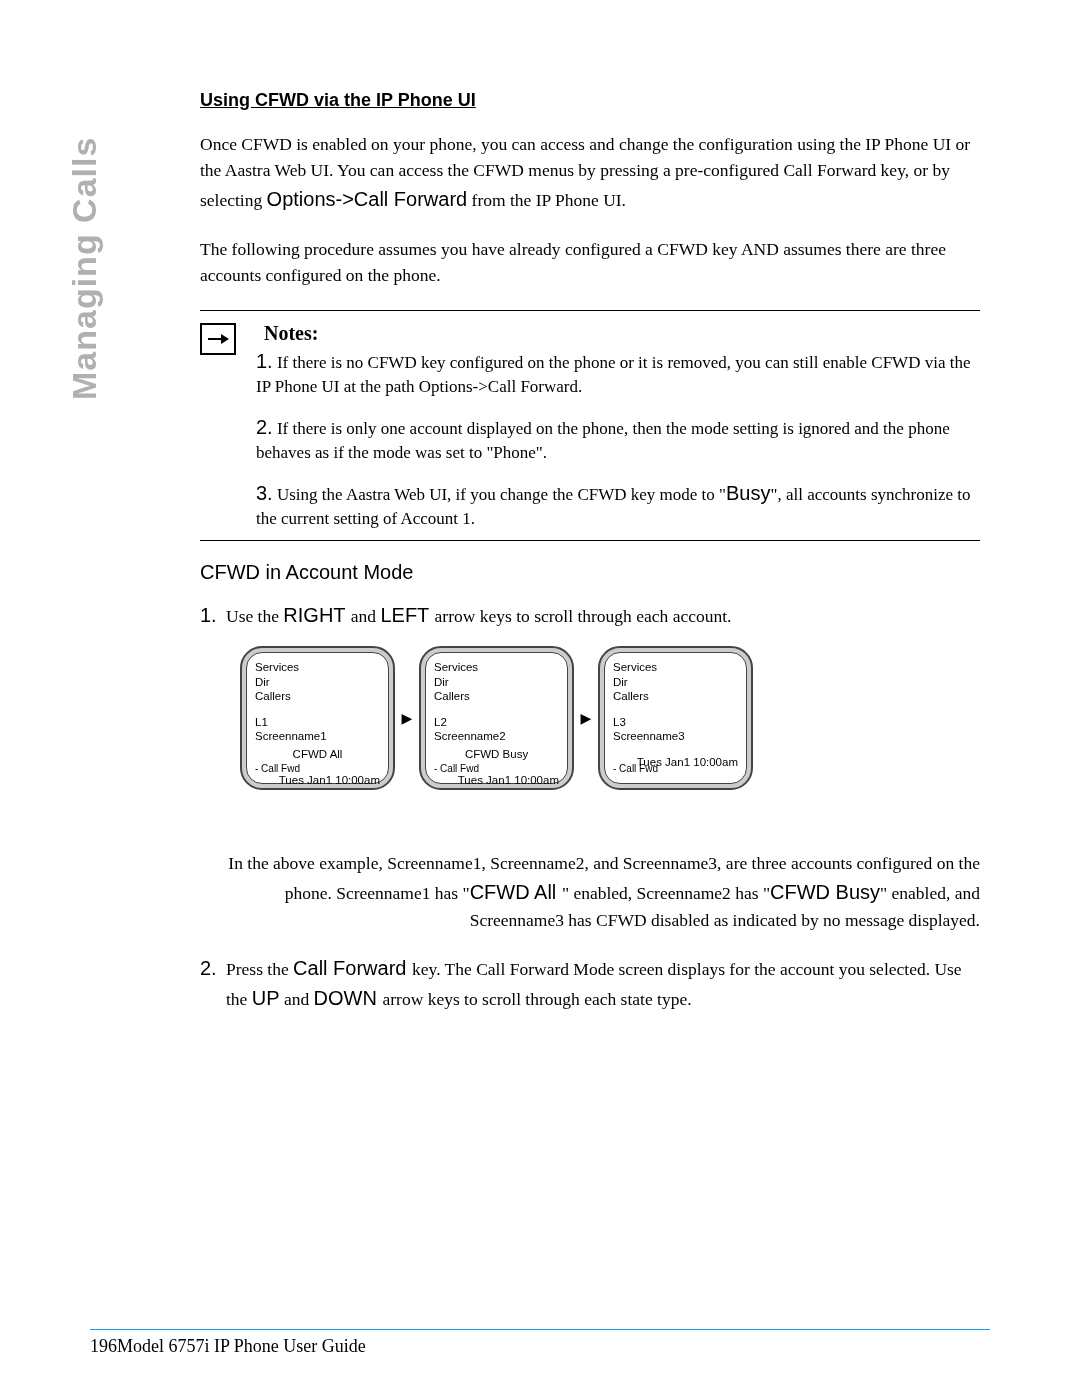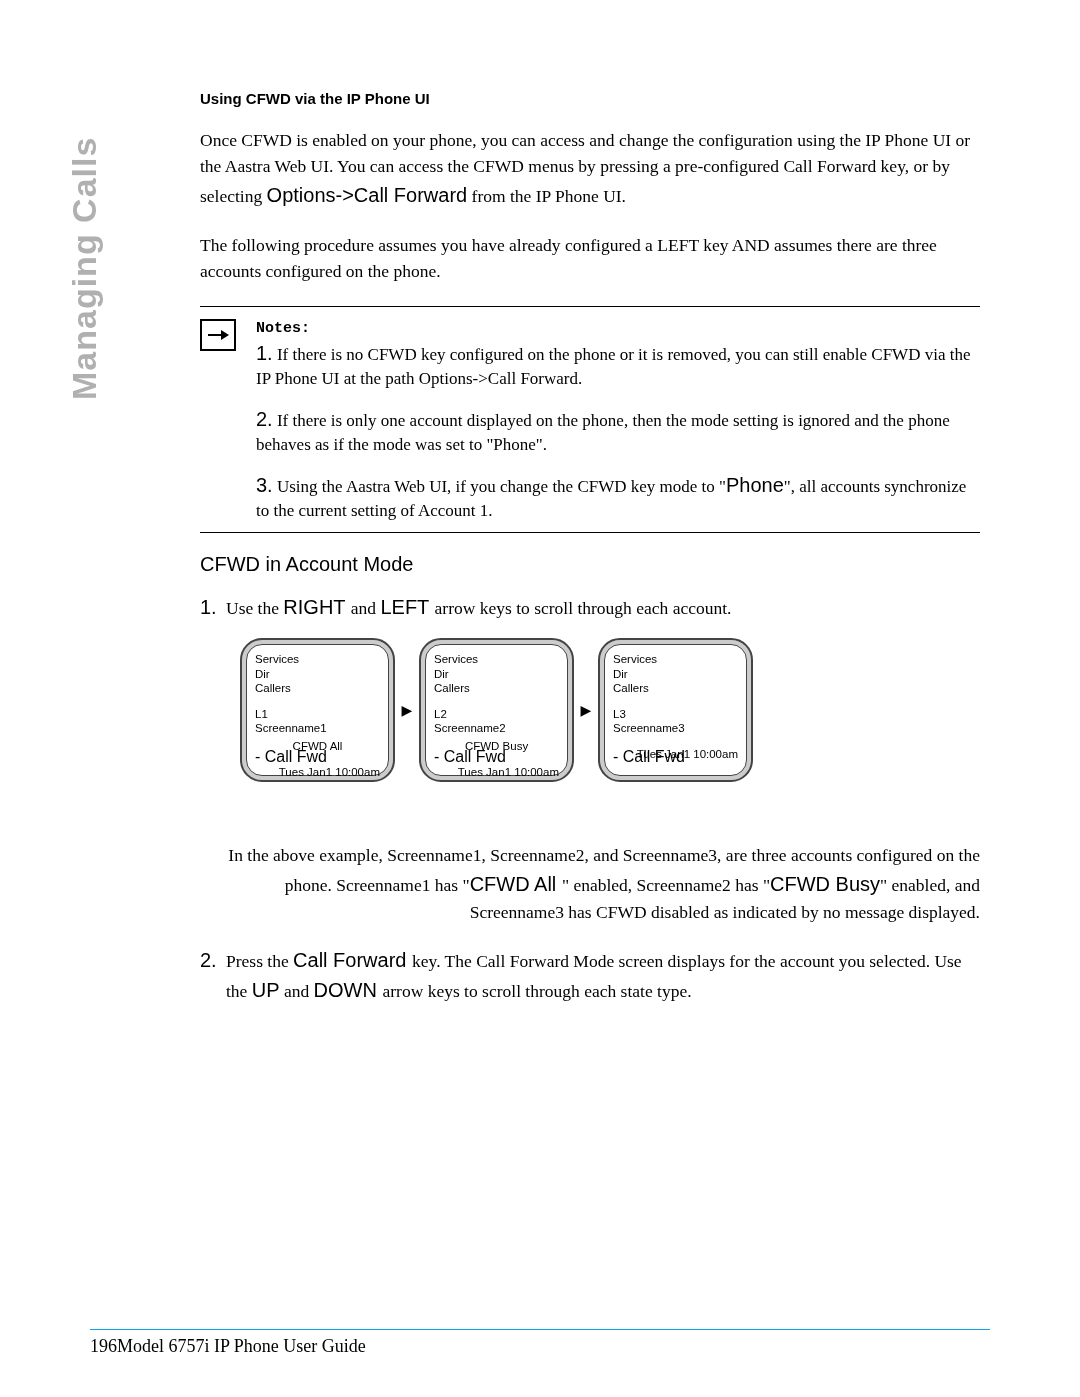--- a/index.html
+++ b/index.html
@@ -33,22 +33,23 @@
     letter-spacing: 1px;
     white-space: nowrap;
   }
   .content {
     margin-left: 110px;
     width: 780px;
   }
   .section-heading {
     font-family: Arial, Helvetica, sans-serif;
     font-weight: bold;
-    font-size: 15px;
+    font-size: 18px;
     margin-bottom: 20px;
+    text-decoration: underline;
   }
   .paragraph {
     font-family: "Times New Roman", serif;
     font-size: 17.5px;
     line-height: 1.5;
     margin-bottom: 22px;
   }
   .sans { font-family: Arial, Helvetica, sans-serif; font-size: 20px; }
   .notes-block {
     border-top: 1px solid #000;
@@ -69,23 +70,24 @@
     justify-content: center;
     margin-top: 4px;
     margin-right: 20px;
     flex-shrink: 0;
   }
   .notes-icon-box svg { display: block; }
   .notes-body {
     flex: 1;
   }
   .notes-title {
-    font-family: Liberation Mono, monospace;
+    font-family: Liberation Serif, serif;
     font-weight: bold;
-    font-size: 15px;
+    font-size: 20px;
+    margin-left: 8px;
   }
   .notes-item {
     font-size: 17px;
     line-height: 1.4;
     margin-bottom: 14px;
   }
   .notes-item:last-child { margin-bottom: 0; }
   .sub-heading {
     font-family: Arial, Helvetica, sans-serif;
     font-size: 20px;
@@ -131,21 +133,21 @@
     box-sizing: border-box;
     font-family: Arial, Helvetica, sans-serif;
     font-size: 11.5px;
     line-height: 1.25;
     color: #000;
   }
   .scr-line { margin: 0; }
   .scr-row4 { display: flex; justify-content: space-between; margin-top: 11px; flex-direction: column; }
   .scr-status { text-align: center; margin-top: 4px; font-size: 11.5px; }
   .scr-time { text-align: right; margin-top: 2px; font-size: 11.5px; }
-  .scr-bottom { position: absolute; bottom: 8px; left: 8px; font-size: 16px; }
+  .scr-bottom { position: absolute; bottom: 8px; left: 8px; font-size: 10px; }
   .arrow-between {
     width: 24px;
     text-align: center;
     font-size: 14px;
   }
   .indent-para {
     font-size: 17.5px;
     line-height: 1.5;
     margin-bottom: 20px;
     text-align: right;
@@ -173,40 +175,40 @@
   </div>
 
   <div class="content">
 
     <div class="section-heading">Using CFWD via the IP Phone UI</div>
 
     <div class="paragraph">
       <span>Once CFWD is enabled on your phone, you can access and change the configuration using the IP Phone UI or the Aastra Web UI. You can access the CFWD menus by pressing a pre-configured Call Forward key, or by selecting </span><span class="sans">Options-&gt;Call Forward</span><span> from the IP Phone UI.</span>
     </div>
 
-    <div class="paragraph">The following procedure assumes you have already configured a LEFT key AND assumes there are three accounts configured on the phone.</div>
+    <div class="paragraph">The following procedure assumes you have already configured a CFWD key AND assumes there are three accounts configured on the phone.</div>
 
     <div class="notes-block">
       <div class="notes-row">
         <div class="notes-icon-box">
           <svg width="22" height="14" viewBox="0 0 22 14">
             <line x1="1" y1="7" x2="17" y2="7" stroke="#000" stroke-width="2"></line>
             <polygon points="14,2 22,7 14,12" fill="#000"></polygon>
           </svg>
         </div>
         <div class="notes-body">
           <div class="notes-item">
             <span class="notes-title">Notes:</span><br>
             <span class="sans">1.</span><span>  If there is no CFWD key configured on the phone or it is removed, you can still enable CFWD via the IP Phone UI at the path Options-&gt;Call Forward.</span>
           </div>
           <div class="notes-item">
             <span class="sans">2.</span><span>  If there is only one account displayed on the phone, then the mode setting is ignored and the phone behaves as if the mode was set to "Phone".</span>
           </div>
           <div class="notes-item">
-            <span class="sans">3.</span><span>  Using the Aastra Web UI, if you change the CFWD key mode to "</span><span class="sans">Phone</span><span>", all accounts synchronize to the current setting of Account 1.</span>
+            <span class="sans">3.</span><span>  Using the Aastra Web UI, if you change the CFWD key mode to "</span><span class="sans">Busy</span><span>", all accounts synchronize to the current setting of Account 1.</span>
           </div>
         </div>
       </div>
     </div>
 
     <div class="sub-heading">CFWD in Account Mode</div>
 
     <div class="step">
       <div class="num"><span class="sans">1.</span></div>
       <div class="txt">

